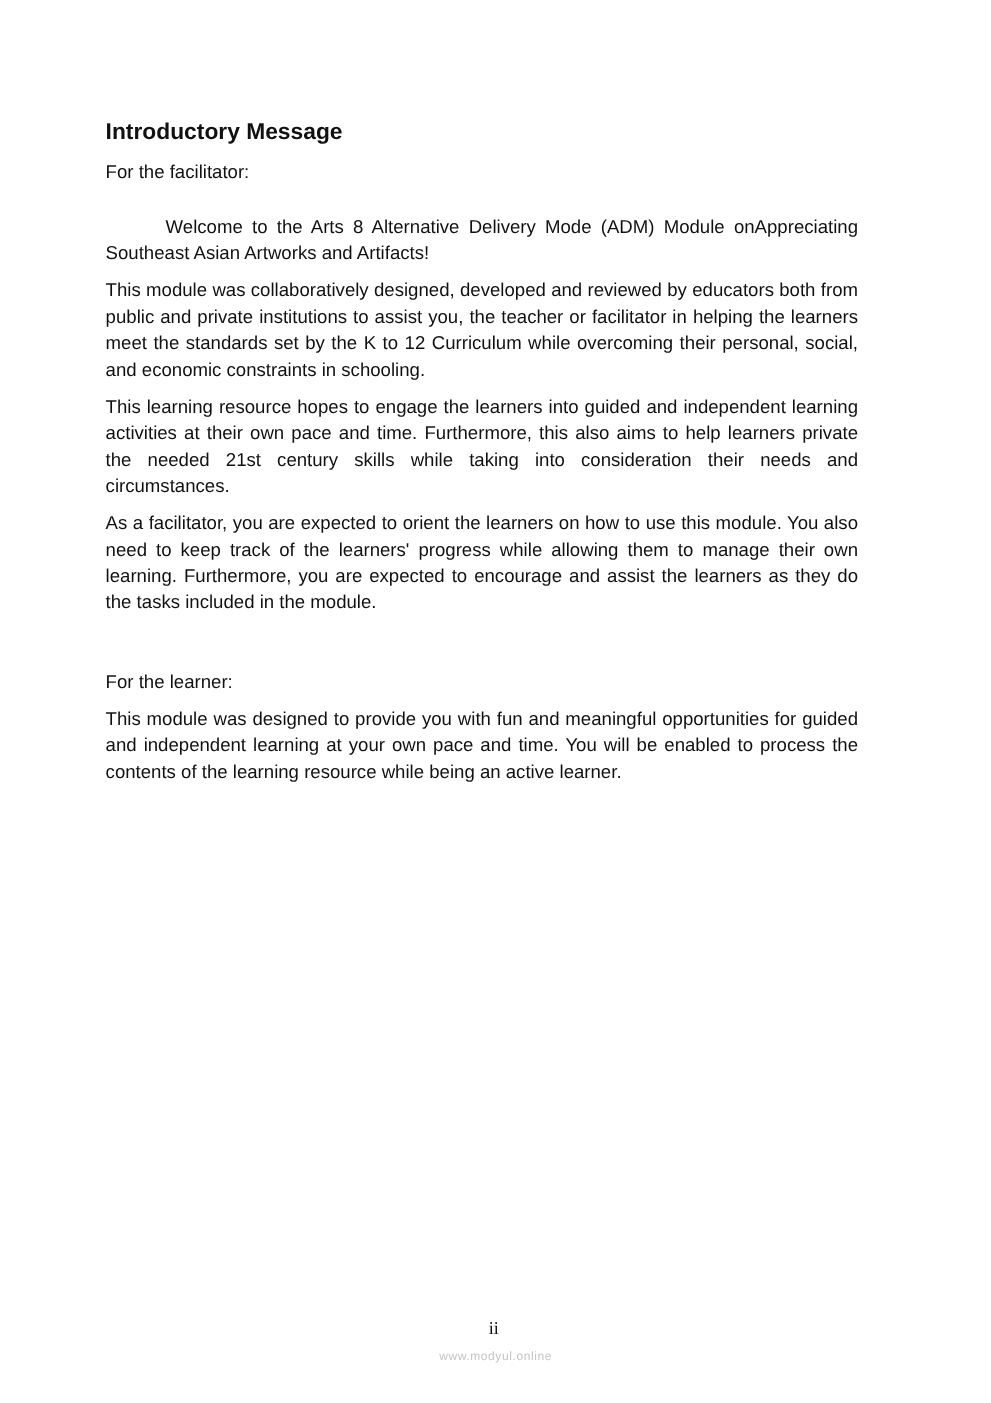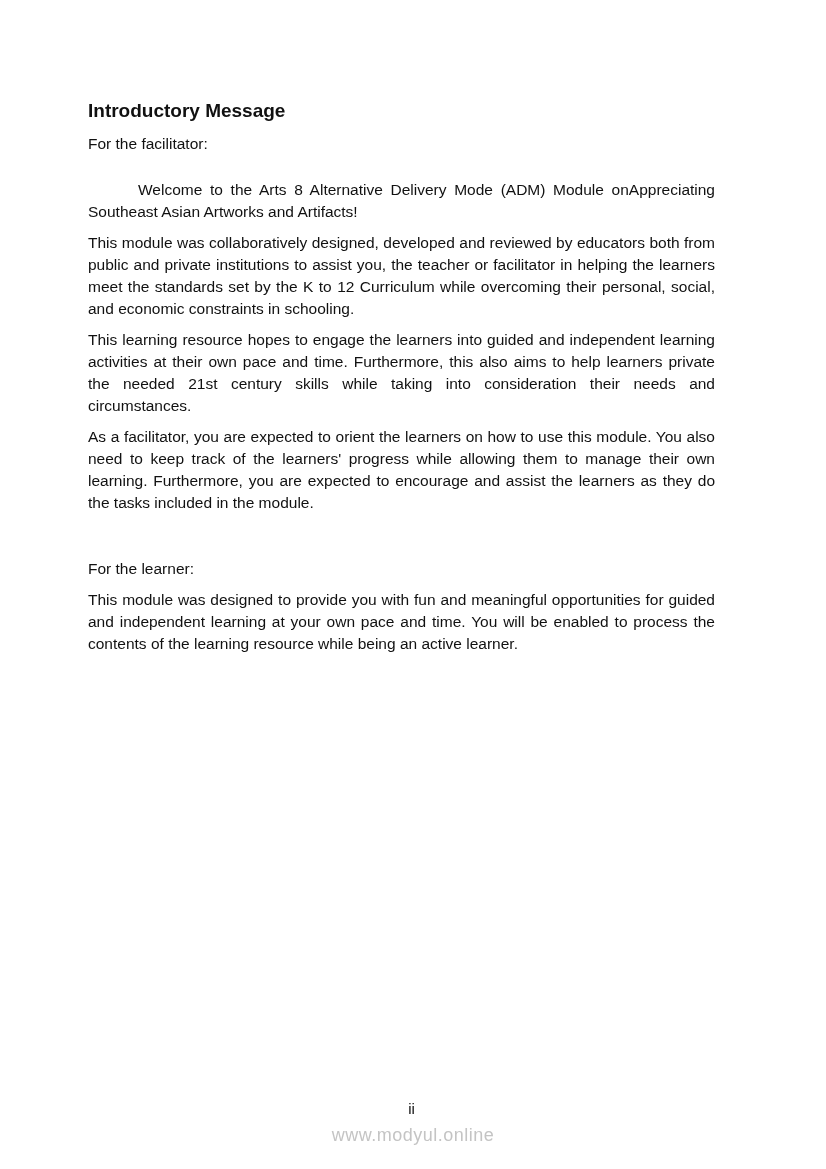--- a/index.html
+++ b/index.html
@@ -5,23 +5,23 @@
     html, body { margin: 0; padding: 0; background: #ffffff; }
     body { width: 826px; height: 1169px; position: relative; overflow: hidden;
       font-family: "Liberation Sans", sans-serif; color: #111111; }
     .page { position: absolute; left: 88px; top: 98px; width: 627px; }
     h1 { font-size: 19px; font-weight: bold; margin: 0 0 9px 0; line-height: 26px; }
     h2 { font-size: 15.5px; font-weight: normal; margin: 0 0 9px 0; line-height: 22px; }
     p { font-size: 15.5px; line-height: 22px; margin: 0 0 9px 0; text-align: justify; }
     p.indent { text-indent: 50px; margin-top: 24px; }
     .spacer { height: 35px; }
     .page-number { position: absolute; left: 0; right: 3px; top: 1100px; text-align: center;
-      font-size: 15px; color: #111; }
+      font-size: 15px; color: #111; font-family: Liberation Serif, serif; }
     .watermark { position: absolute; left: 0; right: 0; top: 1125px; text-align: center;
-      font-size: 18px; color: #c4c4c4; letter-spacing: 0.5px; }
+      font-size: 10px; color: #c4c4c4; letter-spacing: 0.5px; }
   </style>
 </head>
 <body>
 
 <div class="page">
   <h1>Introductory Message</h1>
 
   <section>
     <h2>For the facilitator:</h2>
     <p class="indent">Welcome to the Arts 8 Alternative Delivery Mode (ADM) Module onAppreciating Southeast Asian Artworks and Artifacts!</p>

